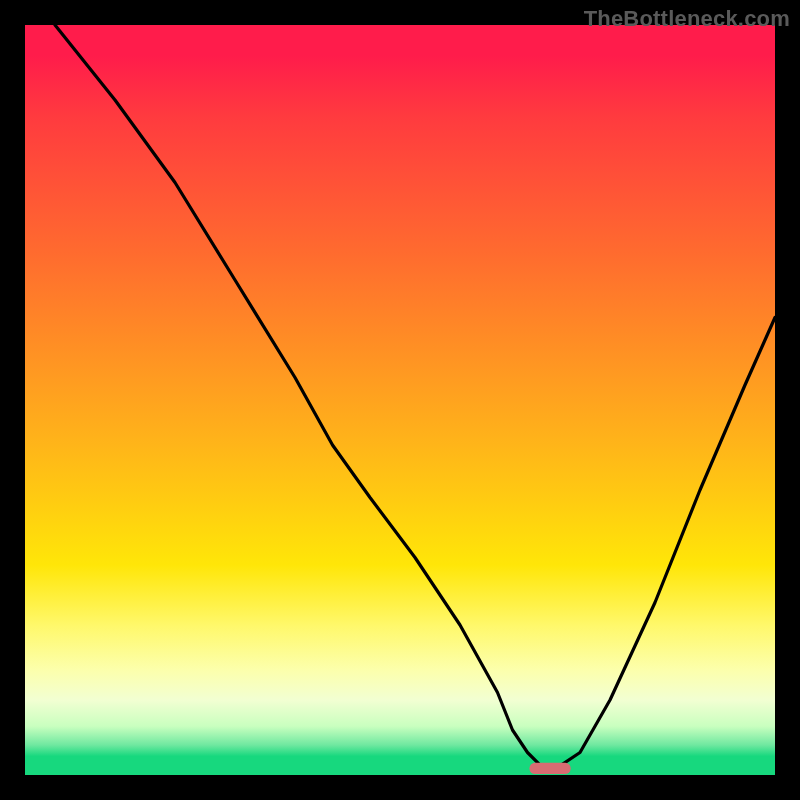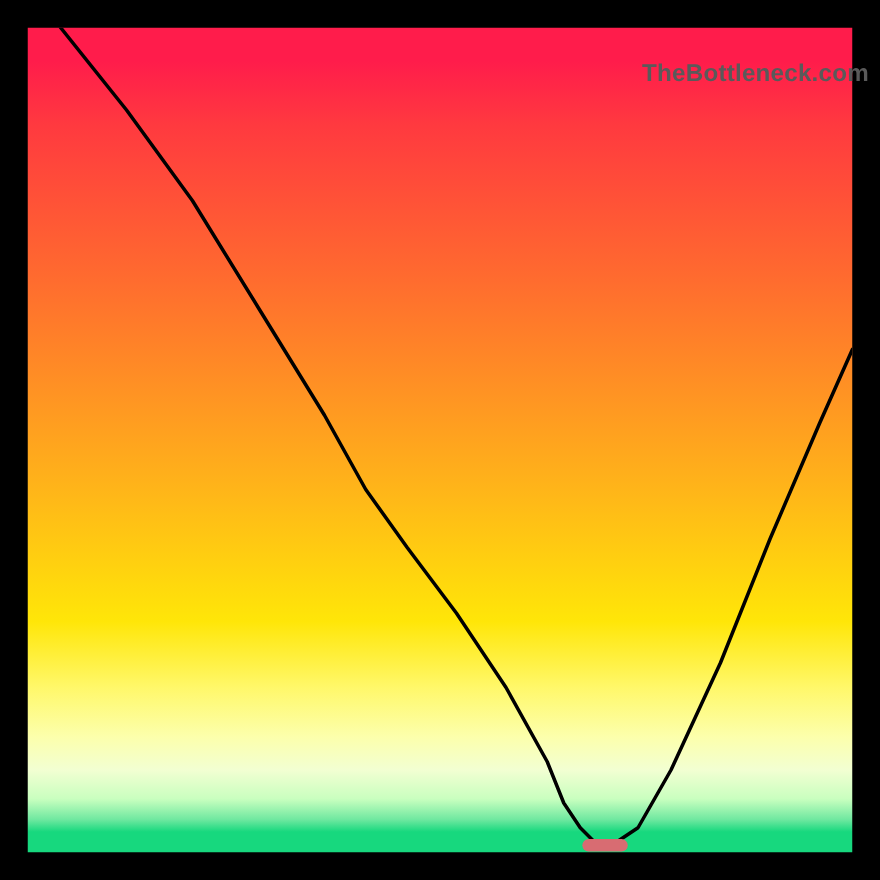--- a/index.html
+++ b/index.html
@@ -60,21 +60,20 @@
   .watermark {
     position: absolute;
     top: 6px;
     right: 10px;
     font-family: Arial, Helvetica, sans-serif;
     font-size: 22px;
     font-weight: 600;
     color: #5a5a5a;
     letter-spacing: 0.2px;
     pointer-events: none;
-    margin-top: 48px;
   }
 </style>
 </head>
 <body>
 
 <div class="frame">
   <div class="plot">
     <div class="gradient"></div>
     <svg class="curve" viewBox="0 0 750 750" preserveAspectRatio="none">
       <path d="M30.0 0.0 L90.0 75.0 L150.0 157.5 L210.0 255.0 L270.0 352.5 L307.5 420.0 L345.0 472.5 L390.0 532.5 L435.0 600.0 L472.5 667.5 L487.5 705.0 L502.5 727.5 L517.5 742.5 L532.5 742.5 L555.0 727.5 L585.0 675.0 L630.0 577.5 L675.0 465.0 L720.0 360.0 L750.0 292.5" fill="none" stroke="#000" stroke-width="3.2" stroke-linejoin="round" stroke-linecap="round"></path>

